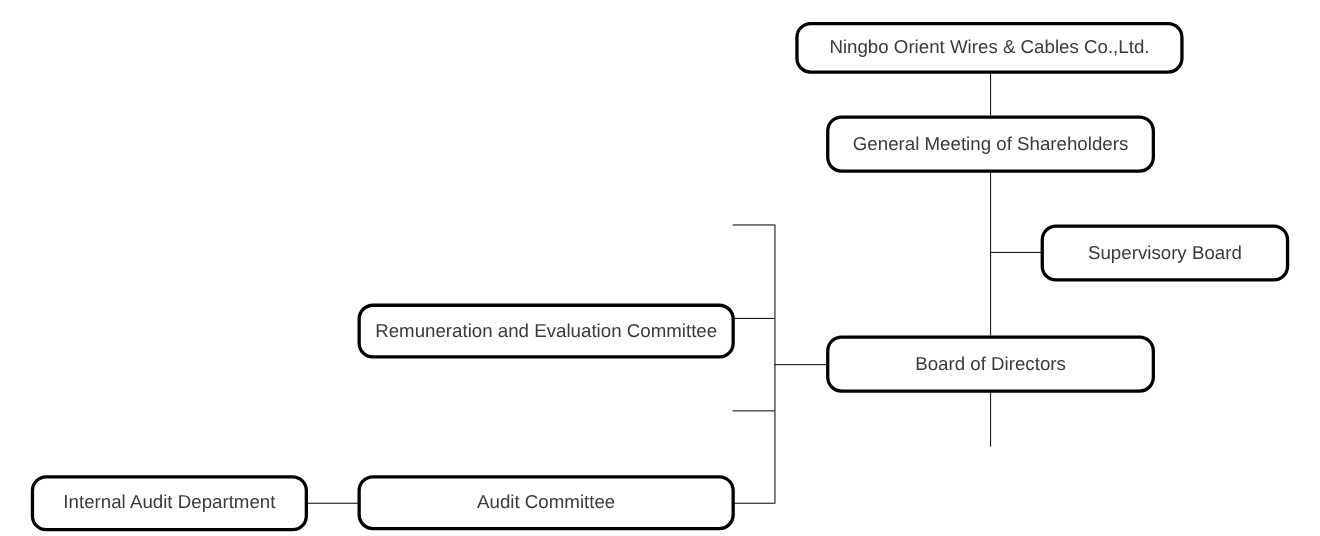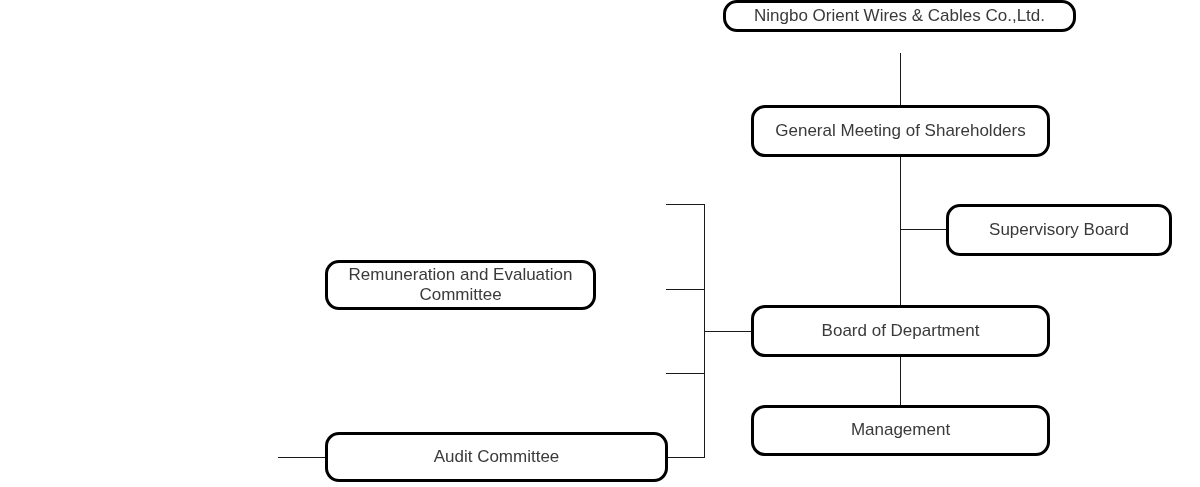--- a/index.html
+++ b/index.html
@@ -47,44 +47,44 @@
   <div class="line h" style="left:900px;top:229px;width:47px"></div>
   <div class="line v" style="left:900px;top:356px;height:50px"></div>
   <div class="line v" style="left:704px;top:204px;height:254px"></div>
   <div class="line h" style="left:666px;top:204px;width:38px"></div>
   <div class="line h" style="left:666px;top:289px;width:38px"></div>
   <div class="line h" style="left:666px;top:373px;width:38px"></div>
   <div class="line h" style="left:666px;top:457px;width:38px"></div>
   <div class="line h" style="left:704px;top:331px;width:48px"></div>
   <div class="line h" style="left:278px;top:457px;width:49px"></div>
 
-  <div class="node" style="left:723px;top:0;width:353px;height:32px">
+  <div class="node" style="left:723px;top:20px;width:353px;height:47px">
     <span>Ningbo Orient Wires &amp; Cables Co.,Ltd.</span>
   </div>
 
   <div class="node" style="left:751px;top:105px;width:299px;height:52px">
     <span>General Meeting of Shareholders</span>
   </div>
 
   <div class="node" style="left:946px;top:204px;width:226px;height:52px">
     <span>Supervisory Board</span>
   </div>
 
   <div class="node" style="left:751px;top:305px;width:299px;height:52px">
-    <span>Board of Department</span>
-  </div>
-
-  <div class="node" style="left:751px;top:405px;width:299px;height:51px">
-    <span>Management</span>
+    <span>Board of Directors</span>
   </div>
 
 
-  <div class="node" style="left:325px;top:260px;width:271px;height:50px">
+
+  <div class="node" style="left:325px;top:276px;width:343px;height:50px">
     <span>Remuneration and Evaluation Committee</span>
   </div>
 
 
   <div class="node" style="left:325px;top:432px;width:343px;height:50px">
     <span>Audit Committee</span>
   </div>
 
+  <div class="node" style="left:28px;top:432px;width:252px;height:51px">
+    <span>Internal Audit Department</span>
+  </div>
 
 </div>
 
 </body></html>

